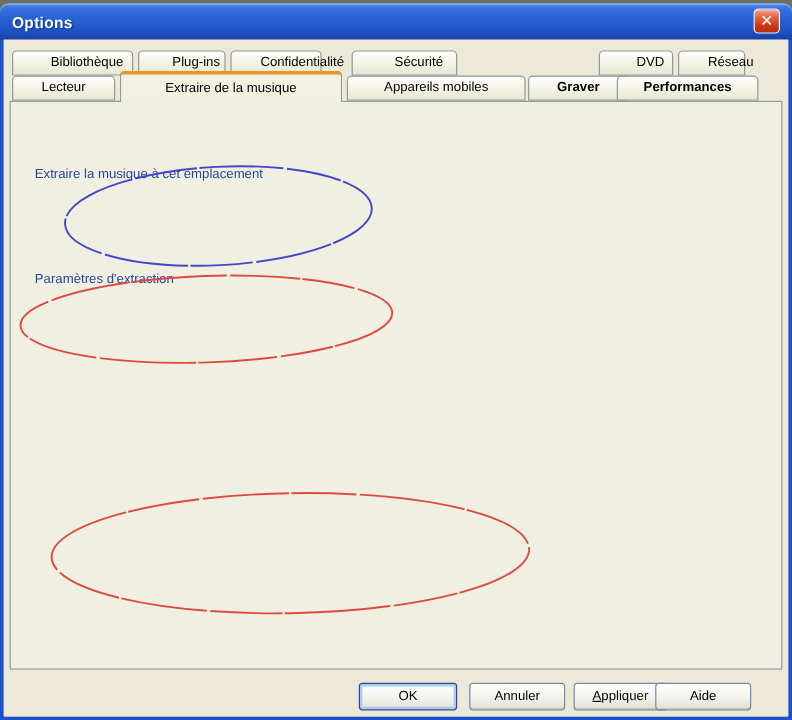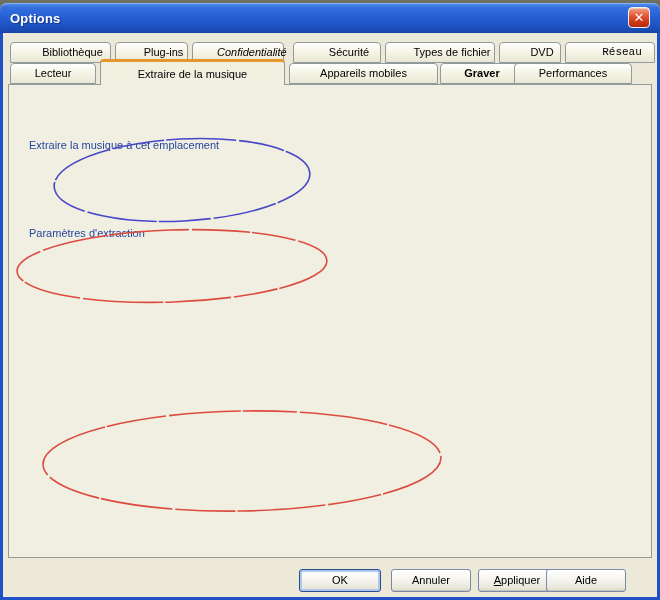--- a/index.html
+++ b/index.html
@@ -79,31 +79,30 @@
 
   <div class="titlebar">
     <span class="title-text">Options</span>
   </div>
   <div class="close-btn">
     <span>✕</span>
   </div>
 
   <div class="tab r1" style="left:10px;width:101px;"><span>Bibliothèque</span></div>
   <div class="tab r1" style="left:115px;width:73px;"><span>Plug-ins</span></div>
-  <div class="tab r1" style="left:192px;width:92px;font-style:italic;"><span>Confidentialité</span></div>
+  <div class="tab r1" style="left:192px;width:76px;"><span>Confidentialité</span></div>
   <div class="tab r1" style="left:293px;width:88px;"><span>Sécurité</span></div>
-  <div class="tab r1" style="left:385px;width:110px;"><span>Types de fichier</span></div>
   <div class="tab r1" style="left:499px;width:62px;"><span>DVD</span></div>
-  <div class="tab r1" style="left:565px;width:90px;font-family:Liberation Mono, monospace;"><span>Réseau</span></div>
+  <div class="tab r1" style="left:565px;width:56px;"><span>Réseau</span></div>
 
   <div class="tab r2" style="left:10px;width:86px;"><span>Lecteur</span></div>
   <div class="tab active" style="left:100px;width:185px;"><span>Extraire de la musique</span></div>
   <div class="tab r2" style="left:289px;width:149px;"><span>Appareils mobiles</span></div>
   <div class="tab r2" style="left:440px;width:84px;font-weight:bold;"><span>Graver</span></div>
-  <div class="tab r2" style="left:514px;width:118px;"><span>Performances</span></div>
+  <div class="tab r2" style="left:514px;width:118px;font-weight:bold;"><span>Performances</span></div>
 
   <div class="panel"></div>
 
   <svg class="cdicon" viewBox="0 0 38 38">
     <circle cx="17" cy="19" r="15" fill="#D9D9D9" stroke="#A9A9A9"></circle>
     <path d="M5 12 A15 15 0 0 1 17 4 L17 19 Z" fill="#BFE3B4" opacity=".8"></path>
     <path d="M29 10 A15 15 0 0 0 17 4 L17 19 Z" fill="#E8C9DC" opacity=".7"></path>
     <circle cx="17" cy="19" r="4.5" fill="#F4F2E6" stroke="#9A9A9A"></circle>
     <path d="M20 6 A 13 13 0 0 1 28 24" fill="none" stroke="#3E77D8" stroke-width="5"></path>
     <path d="M21.5 22 L34.5 22 L28 33 Z" fill="#3E77D8"></path>

